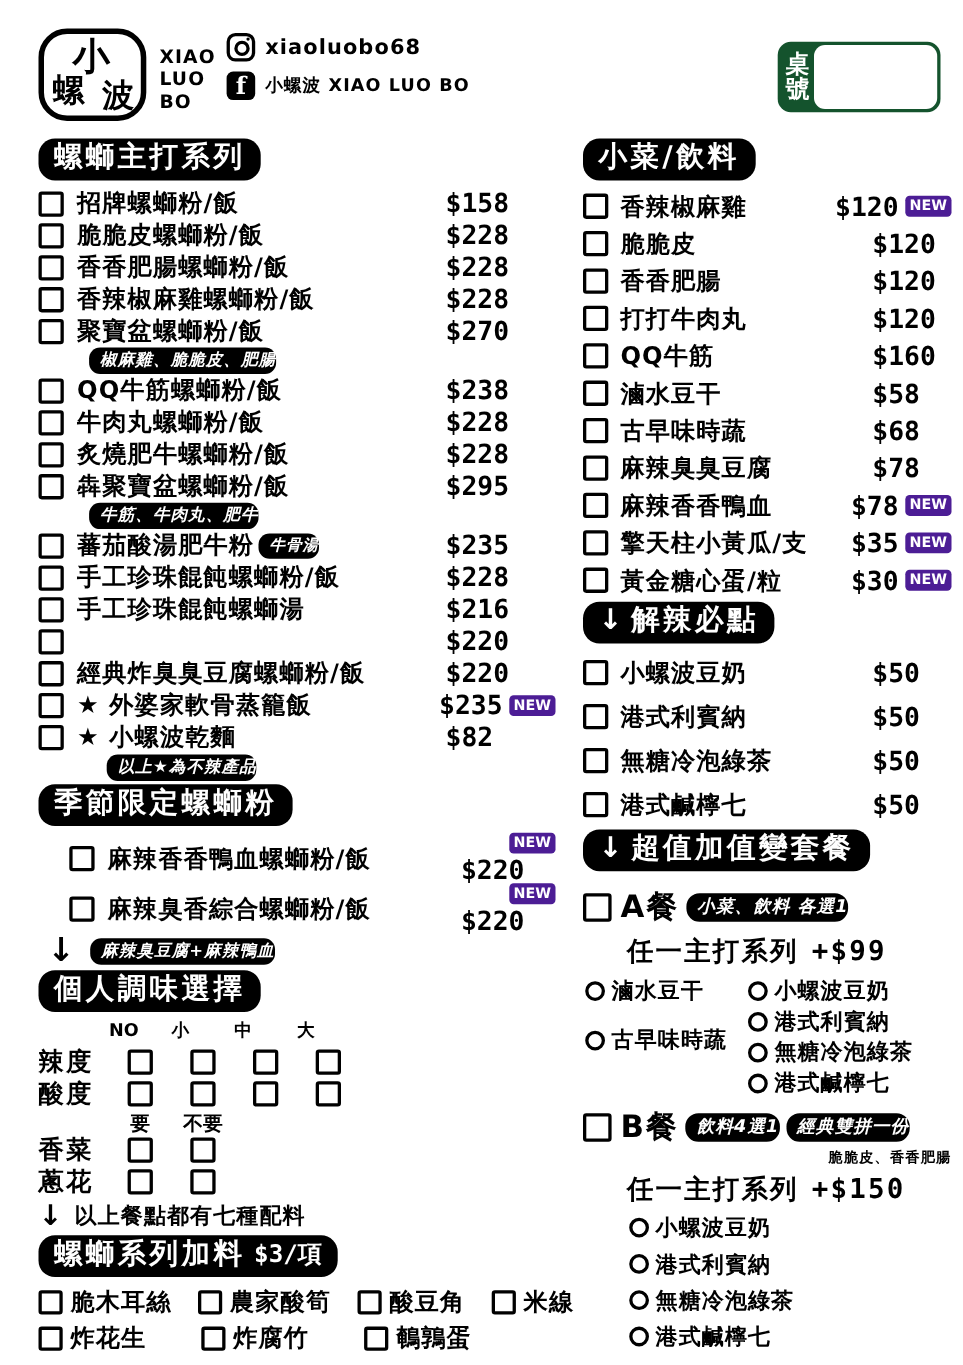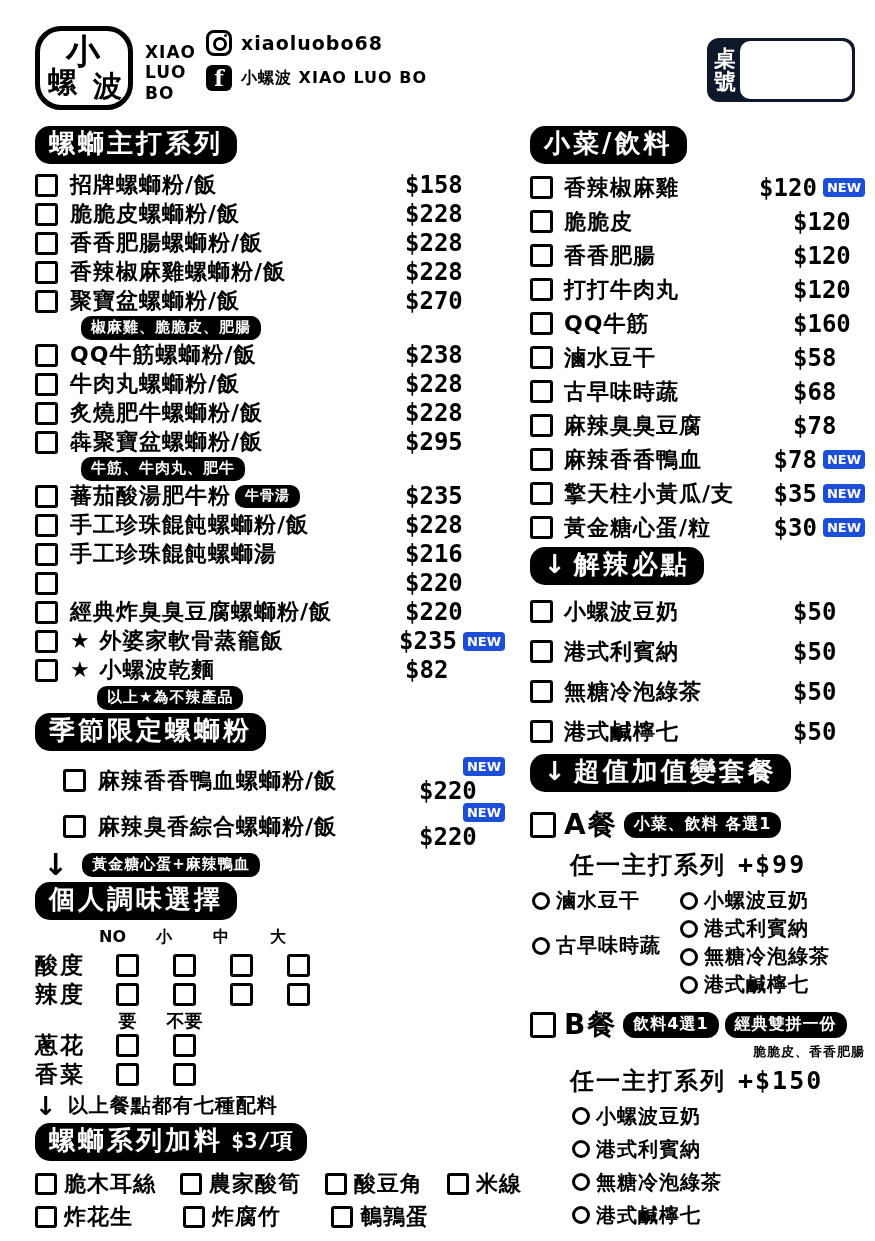--- a/index.html
+++ b/index.html
@@ -20,44 +20,44 @@
   .brand-phone { margin-top:3px; font-size:16px; font-family:"DejaVu Sans Mono","Liberation Mono",monospace; font-weight:bold; letter-spacing:2px; }
   .brand-hours { margin-top:3px; font-size:15px; letter-spacing:1px; }
   .social { margin-left:10px; margin-top:4px; display:flex; flex-direction:column; gap:9px; }
   .social-row { display:flex; align-items:center; gap:9px; }
   .ig-icon { position:relative; width:26px; height:26px; border:3px solid #000; border-radius:8px; flex:none; }
   .ig-icon::after { content:""; position:absolute; top:4px; left:4px; width:8px; height:8px; border:3px solid #000; border-radius:50%; }
   .ig-icon::before { content:""; position:absolute; top:1px; right:2px; width:3px; height:3px; background:#000; border-radius:50%; }
   .ig-handle { font-size:19px; letter-spacing:1px; }
   .fb-icon { width:26px; height:26px; background:#000; border-radius:6px; color:#fff; text-align:center; font-size:22px; line-height:26px; font-family:"DejaVu Serif","Liberation Serif",serif; font-weight:bold; flex:none; }
   .fb-name { font-size:16px; letter-spacing:1px; }
-  .table-box { margin-left:auto; margin-top:12px; width:148px; height:64px; background:#0f172a; border-radius:12px; display:flex; padding:3px; flex:none; }
+  .table-box { margin-left:auto; margin-top:12px; width:148px; height:64px; background:#14532d; border-radius:12px; display:flex; padding:3px; flex:none; }
   .table-label { width:30px; color:#fff; font-size:22px; line-height:1.05; word-break:break-all; display:flex; align-items:center; justify-content:center; text-align:center; }
   .table-input { flex:1; background:#fff; border-radius:10px; }
 
   
   .columns { display:flex; margin-top:14px; }
   .col-left { width:470px; flex:none; }
   .col-right { width:335px; flex:none; margin-left:25px; }
 
   .pill-heading { display:inline-flex; align-items:center; gap:8px; background:#000; color:#fff; border-radius:15px;
     padding:3px 14px 5px 14px; font-size:26px; letter-spacing:3px; line-height:1.15; margin:2px 0 7px 0; }
   .pill-heading .arrow { font-size:26px; letter-spacing:0; }
   .pill-heading .hp-price { font-family:"DejaVu Sans Mono","Liberation Mono",monospace; font-size:22px; letter-spacing:0; }
 
   .cb { width:23px; height:23px; border:3.5px solid #000; border-radius:3px; flex:none; background:#fff; }
   .radio { width:18px; height:18px; border:3.5px solid #000; border-radius:50%; flex:none; background:#fff; }
 
   .row { display:flex; align-items:center; height:29px; }
   .row .item-label { margin-left:12px; font-size:22px; letter-spacing:1px; white-space:nowrap; }
   .price { font-family:"DejaVu Sans Mono","Liberation Mono",monospace; font-weight:bold; font-size:24px; white-space:nowrap; }
   .price-cell { margin-left:auto; min-width:100px; display:flex; align-items:center; gap:6px; flex:none; }
-  .new-pill { background:#1d4ed8; color:#fff; font-size:13px; line-height:1; padding:3px 4px; border-radius:4px; letter-spacing:0; flex:none; }
+  .new-pill { background:#4c1d95; color:#fff; font-size:13px; line-height:1; padding:3px 4px; border-radius:4px; letter-spacing:0; flex:none; }
   .note-row { height:25px; display:flex; align-items:center; margin-left:46px; }
-  .pill { background:#000; color:#fff; font-size:15px; letter-spacing:1px; padding:2px 10px 3px 10px; border-radius:10px; white-space:nowrap; }
+  .pill { background:#000; color:#fff; font-size:15px; letter-spacing:1px; padding:2px 0 3px 10px; border-radius:10px; white-space:nowrap;font-style:italic; }
   .pill.inline { margin-left:4px; font-size:14px; }
   .footnote-pill-row { height:26px; display:flex; align-items:center; margin-left:62px; }
 
   
   .seasonal .row { height:46px;padding-left:28px; }
   .s-price-cell { margin-left:auto; width:86px; display:flex; flex-direction:column; align-items:flex-start; justify-content:center; }
   .s-price-cell .new-pill { align-self:flex-end; margin-bottom:1px; }
   .seasonal-note { display:flex; align-items:center; height:30px; }
   .seasonal-note .dn-arrow { font-size:30px; margin:0 14px 0 8px; }
 
@@ -379,55 +379,55 @@
               <span class="cb"></span>
               <span class="item-label">麻辣臭香綜合螺螄粉/飯</span>
               <span class="s-price-cell">
                 <span class="new-pill">NEW</span>
                 <span class="price">$220</span>
               </span>
             </div>
           </div>
         <div class="seasonal-note">
           <span class="dn-arrow">↓</span>
-          <span class="pill">黃金糖心蛋+麻辣鴨血</span>
+          <span class="pill">麻辣臭豆腐+麻辣鴨血</span>
         </div>
       </div>
 
       <div class="seasoning">
         <div class="pill-heading">
           <span>個人調味選擇</span>
         </div>
         <div class="sg-header">
 
         <span>NO</span>
             <span>小</span>
             <span>中</span>
             <span>大</span>
           </div>
         <div>
 
             <div class="sg-row">
+              <span class="sg-label">辣度</span>
+              <span class="cbwrap">
+                <span class="cb"></span>
+              </span>
+              <span class="cbwrap">
+                <span class="cb"></span>
+              </span>
+              <span class="cbwrap">
+                <span class="cb"></span>
+              </span>
+              <span class="cbwrap">
+                <span class="cb"></span>
+              </span>
+            </div>
+
+            <div class="sg-row">
               <span class="sg-label">酸度</span>
-              <span class="cbwrap">
-                <span class="cb"></span>
-              </span>
-              <span class="cbwrap">
-                <span class="cb"></span>
-              </span>
-              <span class="cbwrap">
-                <span class="cb"></span>
-              </span>
-              <span class="cbwrap">
-                <span class="cb"></span>
-              </span>
-            </div>
-
-            <div class="sg-row">
-              <span class="sg-label">辣度</span>
               <span class="cbwrap">
                 <span class="cb"></span>
               </span>
               <span class="cbwrap">
                 <span class="cb"></span>
               </span>
               <span class="cbwrap">
                 <span class="cb"></span>
               </span>
               <span class="cbwrap">
@@ -436,31 +436,31 @@
             </div>
           </div>
         <div class="yn-header">
 
         <span>要</span>
             <span>不要</span>
           </div>
         <div>
 
             <div class="sg-row">
+              <span class="sg-label">香菜</span>
+              <span class="cbwrap">
+                <span class="cb"></span>
+              </span>
+              <span class="cbwrap">
+                <span class="cb"></span>
+              </span>
+            </div>
+
+            <div class="sg-row">
               <span class="sg-label">蔥花</span>
-              <span class="cbwrap">
-                <span class="cb"></span>
-              </span>
-              <span class="cbwrap">
-                <span class="cb"></span>
-              </span>
-            </div>
-
-            <div class="sg-row">
-              <span class="sg-label">香菜</span>
               <span class="cbwrap">
                 <span class="cb"></span>
               </span>
               <span class="cbwrap">
                 <span class="cb"></span>
               </span>
             </div>
           </div>
         <div class="seasoning-foot">
           <span class="dn-arrow">↓</span>

